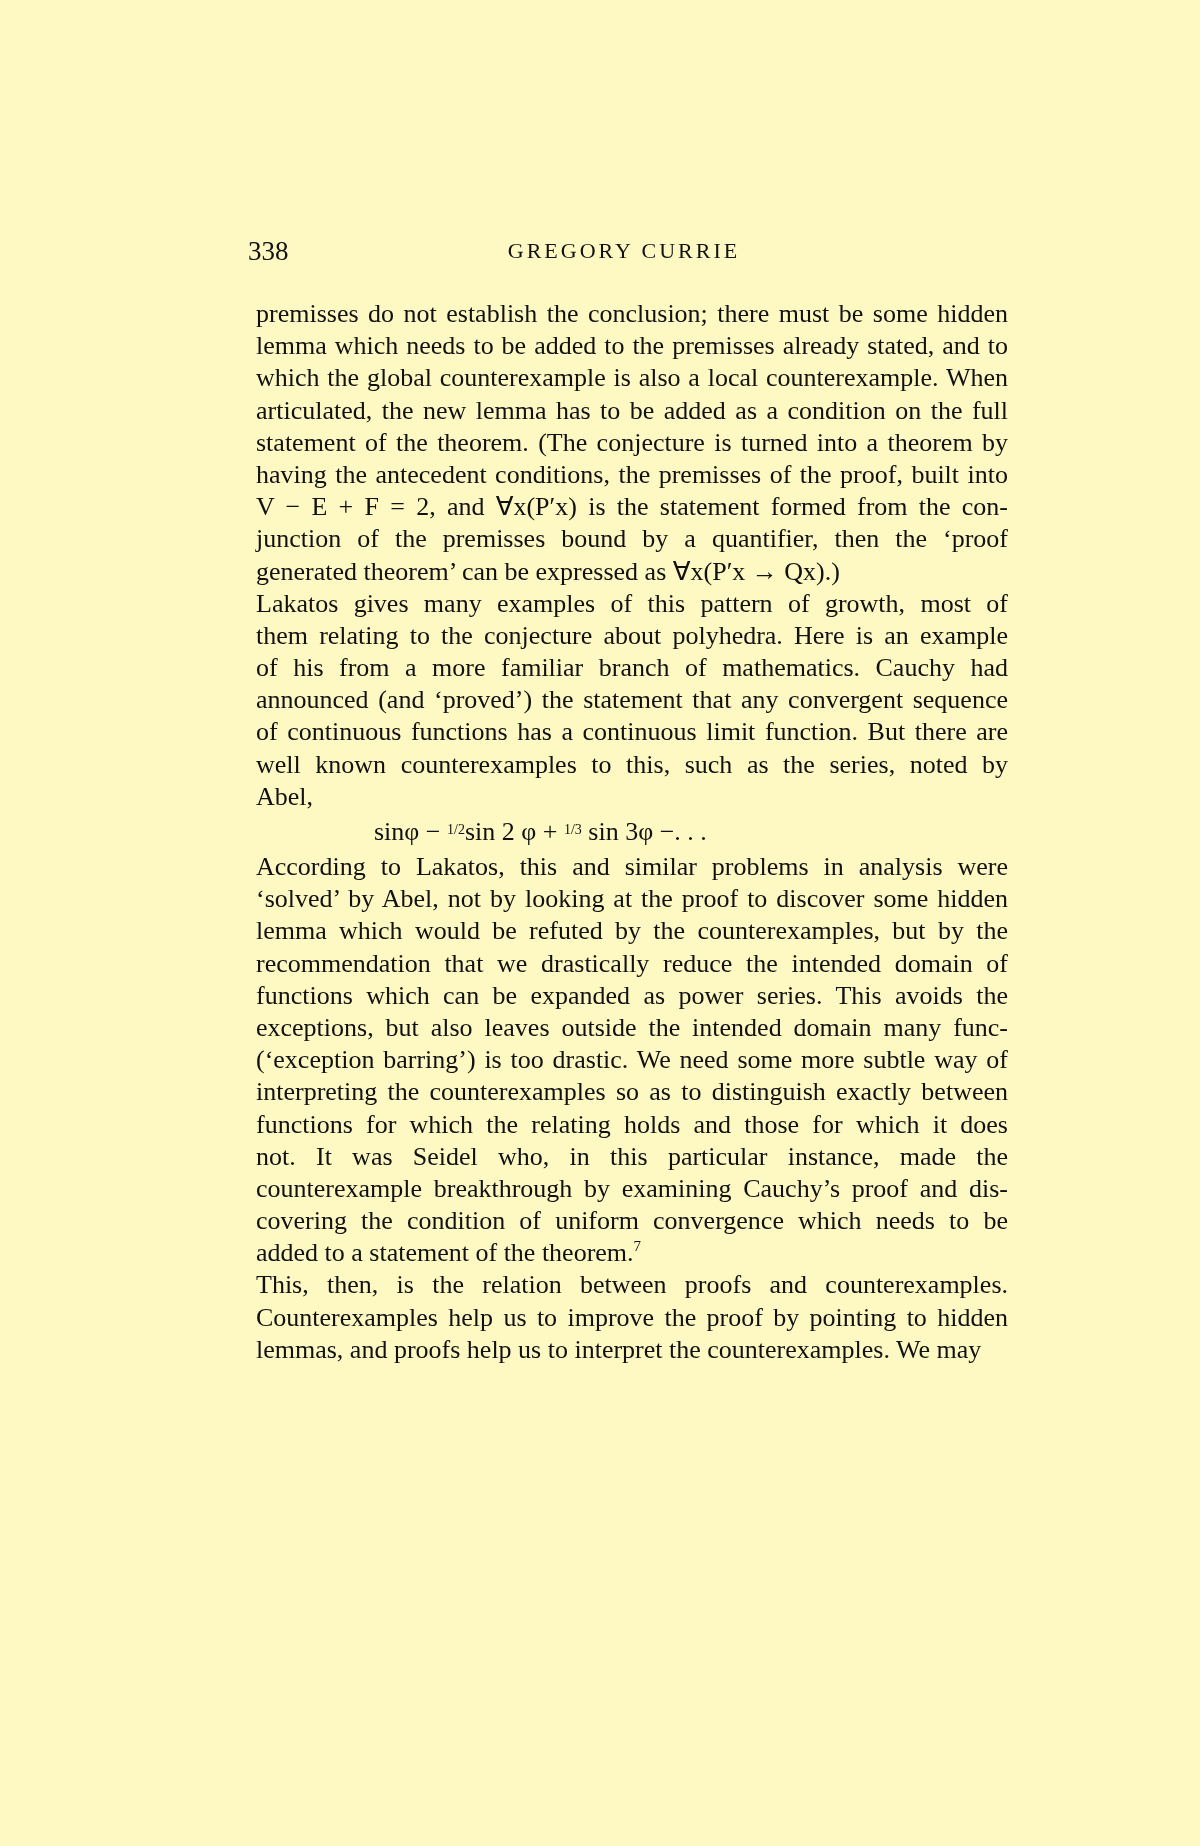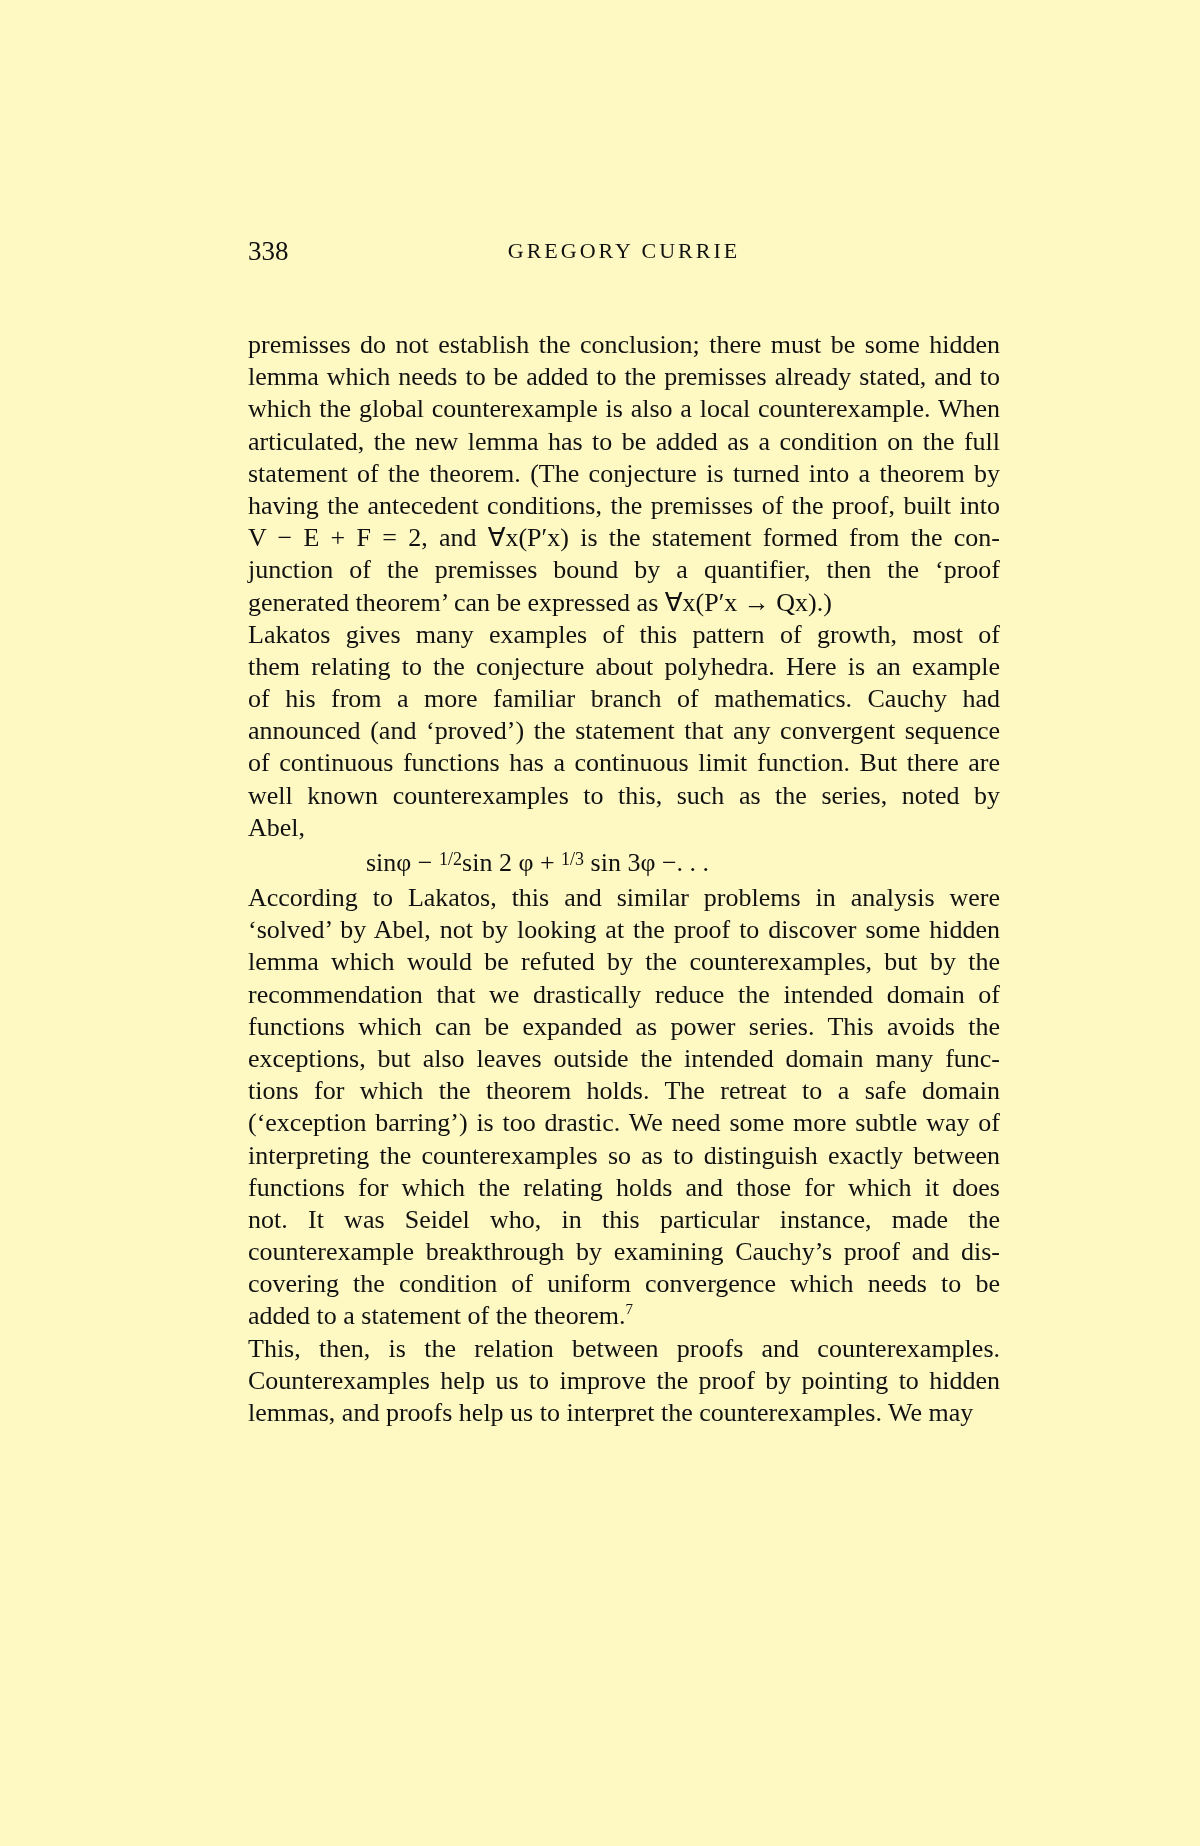--- a/index.html
+++ b/index.html
@@ -1,26 +1,26 @@
 <!DOCTYPE html>
 <html><head>
 <meta charset="utf-8">
 <style>
   html, body { margin: 0; padding: 0; background: #ffffff; }
   body { width: 1200px; height: 1846px; position: relative; overflow: hidden; }
   .page { position: absolute; left: 0; top: 0; width: 1200px; height: 1846px; background: #fef9c3; color: #111; font-family: Liberation Serif, serif; }
   .header { position: absolute; top: 236px; left: 248px; width: 752px; height: 34px; }
   .page-number { position: absolute; left: 0; top: 0; font-size: 27px; }
   .running-head { position: absolute; left: 0; right: 0; top: 2px; text-align: center; font-size: 22px; letter-spacing: 3px; }
-  .body { position: absolute; top: 298px; left: 248px; width: 752px; font-size: 26px; line-height: 32.2px; text-align: justify; margin-top: 31px; }
+  .body { position: absolute; top: 298px; left: 256px; width: 752px; font-size: 26px; line-height: 32.2px; text-align: justify; }
   .para { margin: 0; }
   .line { display: block; text-align: justify; text-align-last: justify; white-space: nowrap; height: 32.2px; }
   .line.last { text-align-last: left; }
   .formula { display: block; height: 38px; line-height: 38px; padding-left: 118px; white-space: nowrap; }
-  .frac { display: inline-block; font-size: 18px; vertical-align: 6px; line-height: 1; }
+  .frac { display: inline-block; font-size: 14px; vertical-align: 6px; line-height: 1; }
   sup { font-size: 15px; vertical-align: 10px; line-height: 0; }
 </style>
 </head>
 <body>
 
 <div class="page">
   <div class="header">
     <span class="page-number">338</span>
     <div class="running-head">GREGORY CURRIE</div>
   </div>
@@ -55,21 +55,20 @@
       <span>sin 3φ</span>
       <span>−. . .</span>
     </div>
     <div class="para">
         <span class="line">According to Lakatos, this and similar problems in analysis were</span>
         <span class="line">‘solved’ by Abel, not by looking at the proof to discover some hidden</span>
         <span class="line">lemma which would be refuted by the counterexamples, but by the</span>
         <span class="line">recommendation that we drastically reduce the intended domain of</span>
         <span class="line">functions which can be expanded as power series. This avoids the</span>
         <span class="line">exceptions, but also leaves outside the intended domain many func-</span>
-        <span class="line">tions for which the theorem holds. The retreat to a safe domain</span>
         <span class="line">(‘exception barring’) is too drastic. We need some more subtle way of</span>
         <span class="line">interpreting the counterexamples so as to distinguish exactly between</span>
         <span class="line">functions for which the relating holds and those for which it does</span>
         <span class="line">not. It was Seidel who, in this particular instance, made the</span>
         <span class="line">counterexample breakthrough by examining Cauchy’s proof and dis-</span>
         <span class="line">covering the condition of uniform convergence which needs to be</span>
         <span class="line last">added to a statement of the theorem.<sup>7</sup></span>
       </div>
     <div class="para">
         <span class="line">This, then, is the relation between proofs and counterexamples.</span>

